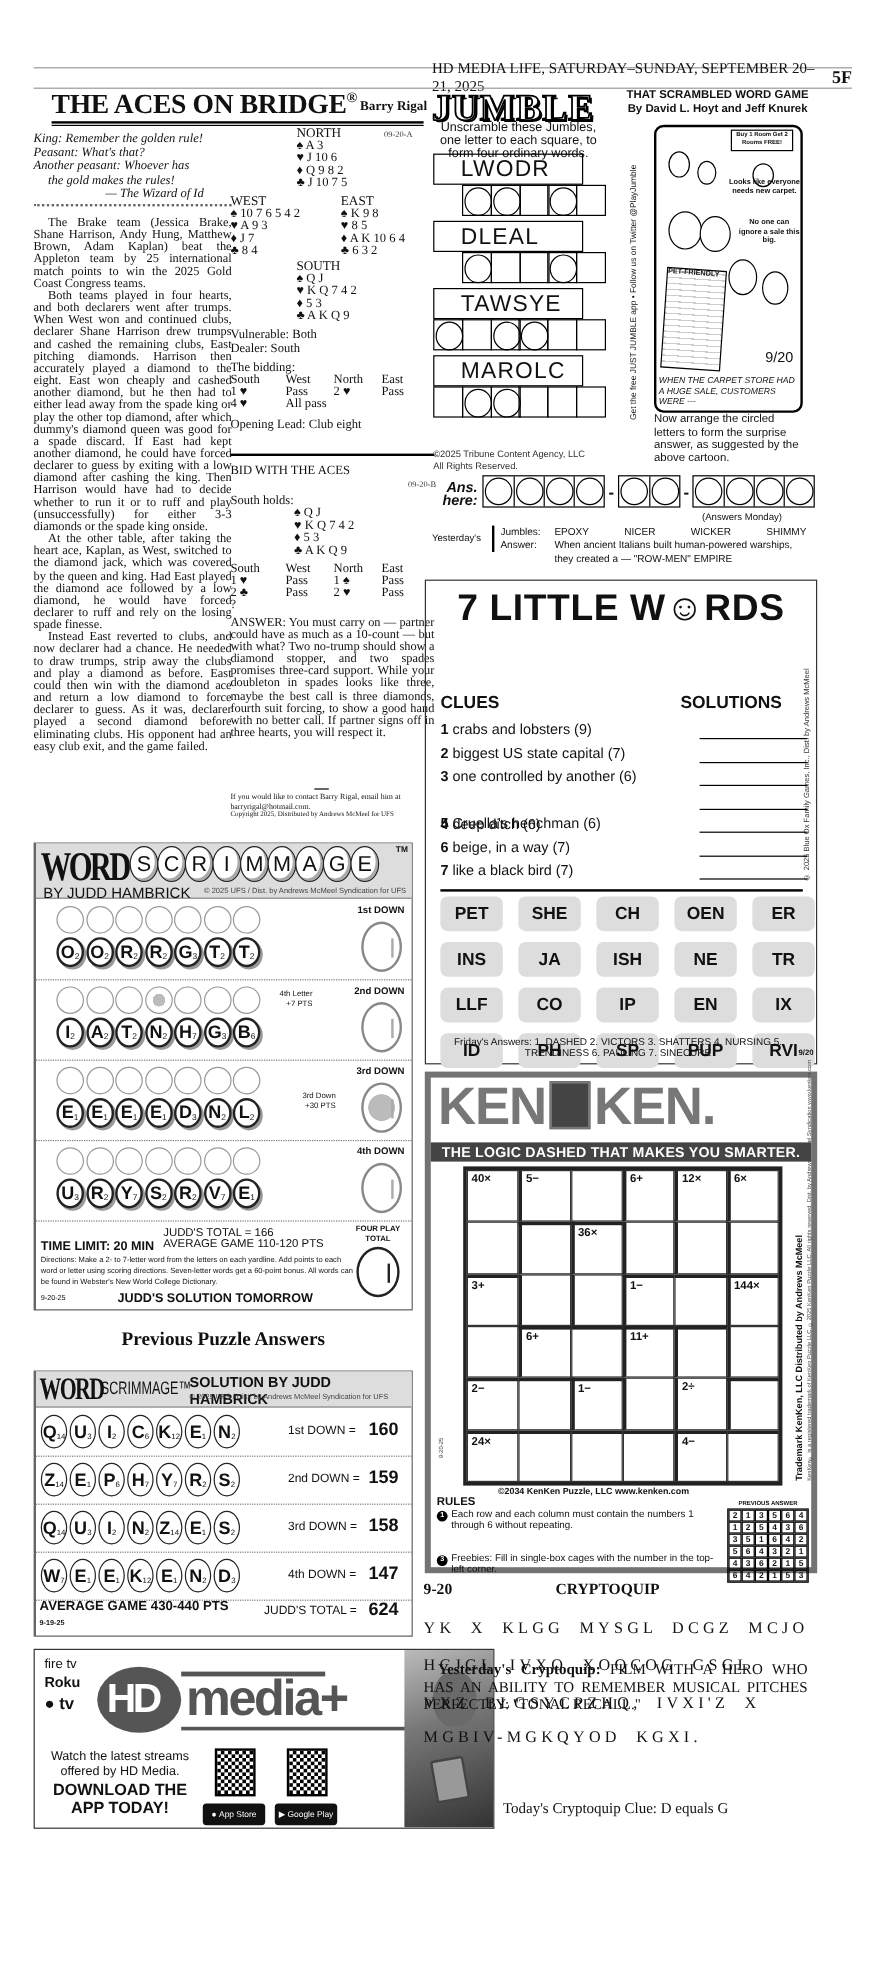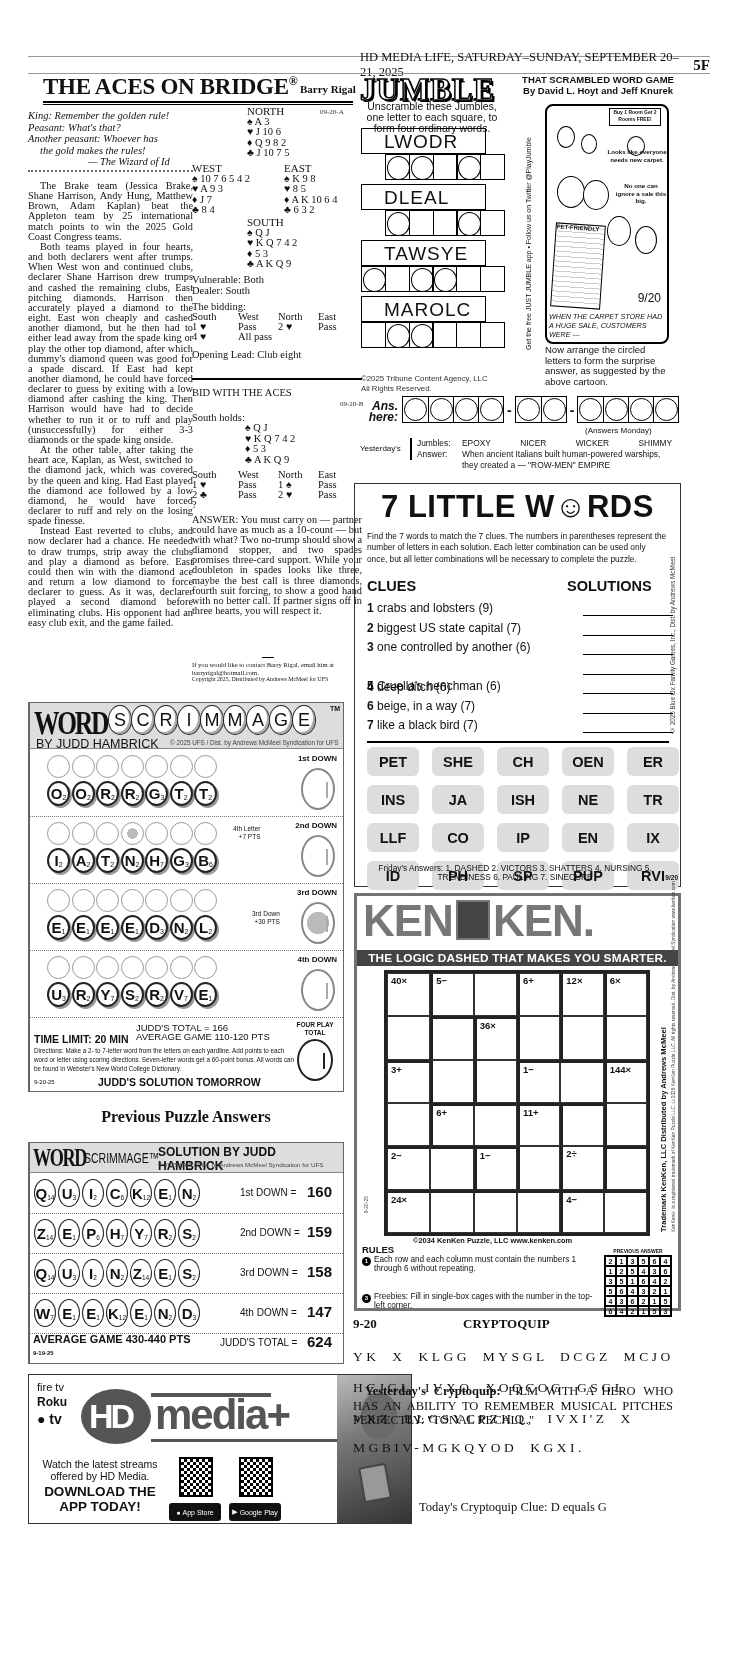--- a/index.html
+++ b/index.html
@@ -144,21 +144,21 @@
 .slw-clue b{font-weight:bold}
 .slw-line{position:absolute;left:228px;width:90px;height:1px;background:#000}
 .slw-side{position:absolute;right:1px;top:50px;width:10px;height:200px;font-family:"Liberation Sans",sans-serif;font-size:6.3px;writing-mode:vertical-rl;transform:rotate(180deg);white-space:nowrap;color:#333}
 .slw-rule{position:absolute;left:12px;top:257px;width:302px;height:1.5px;background:#000}
 .slw-grid{position:absolute;left:12px;top:263px;display:grid;grid-template-columns:repeat(5,52px);column-gap:13px;row-gap:9px}
 .tilebtn{height:29px;border-radius:6px;background:#ddd;font-family:"Liberation Sans",sans-serif;font-weight:bold;font-size:14.5px;display:flex;align-items:center;justify-content:center}
 .slw-fri{position:absolute;left:10px;top:380px;width:300px;text-align:center;font-family:"Liberation Sans",sans-serif;font-size:8.3px;line-height:9px}
 .slw-date{position:absolute;right:2px;top:390px;font-family:"Liberation Sans",sans-serif;font-weight:bold;font-size:6.5px}
 
 
-.kk{left:354px;top:893px;width:327px;height:418px;border:3px solid #737373}
+.kk{left:354px;top:893px;width:327px;height:418px;border:5px solid #737373}
 .kk-logo{position:absolute;left:6px;top:0;font-family:"Liberation Sans",sans-serif;font-weight:bold;font-size:44px;color:#777;letter-spacing:-1px}
 .kk-logo .mid{display:inline-block;width:34px;height:40px;background:#444;vertical-align:-4px;margin:0 3px;border:2px solid #777}
 .kk-bar{position:absolute;left:0;top:54px;width:100%;height:16px;background:#444;color:#fff;font-family:"Liberation Sans",sans-serif;font-weight:bold;font-size:11.8px;line-height:16px;text-align:center;letter-spacing:0.2px}
 .kk-grid{position:absolute;left:27px;top:74px;width:266px;height:266px;border:3.5px solid #222;display:grid;grid-template-columns:repeat(6,1fr);grid-template-rows:repeat(6,1fr)}
 .kc{border:0.8px solid #333;position:relative;font-family:"Liberation Sans",sans-serif;font-weight:bold;font-size:9.5px;padding:1px 3px}
 .kc.bt{border-top:3.5px solid #222}.kc.bl{border-left:3.5px solid #222}
 .kk-side{position:absolute;left:302px;top:86px;width:12px;height:250px;font-family:"Liberation Sans",sans-serif;font-weight:bold;font-size:7.6px;writing-mode:vertical-rl;transform:rotate(180deg);white-space:nowrap}
 .kk-side2{position:absolute;left:314px;top:86px;width:10px;height:250px;font-family:"Liberation Sans",sans-serif;font-size:4.8px;writing-mode:vertical-rl;transform:rotate(180deg);white-space:nowrap;color:#444;line-height:5px}
 .kk-date{position:absolute;left:6px;top:300px;font-family:"Liberation Sans",sans-serif;font-size:5px;writing-mode:vertical-rl;transform:rotate(180deg);color:#444}
 .kk-copy{position:absolute;left:56px;top:340px;font-family:"Liberation Sans",sans-serif;font-weight:bold;font-size:7.4px}
@@ -786,21 +786,20 @@
 <div class="abs yest-words">
   <span>EPOXY</span>
     <span>NICER</span>
     <span>WICKER</span>
     <span>SHIMMY</span>
 </div>
 <div class="abs yest-ans">When ancient Italians built human-powered warships, they created a — "ROW-MEN" EMPIRE</div>
 
 <div class="abs slw">
   <div class="slw-title">7 LITTLE W☺RDS</div>
-  <div class="slw-desc">Find the 7 words to match the 7 clues. The numbers in parentheses represent the number of letters in each solution. Each letter combination can be used only once, but all letter combinations will be necessary to complete the puzzle.</div>
   <div class="slw-clues-h">CLUES</div>
   <div class="slw-sol-h">SOLUTIONS</div>
   <div id="slw-clues"></div>
   <div class="slw-side">© 2025 Blue Ox Family Games, Inc., Dist. by Andrews McMeel</div>
   <div class="slw-rule"></div>
   <div class="slw-grid" id="slw-grid">
       <div class="tilebtn">PET</div>
       <div class="tilebtn">SHE</div>
       <div class="tilebtn">CH</div>
       <div class="tilebtn">OEN</div>

